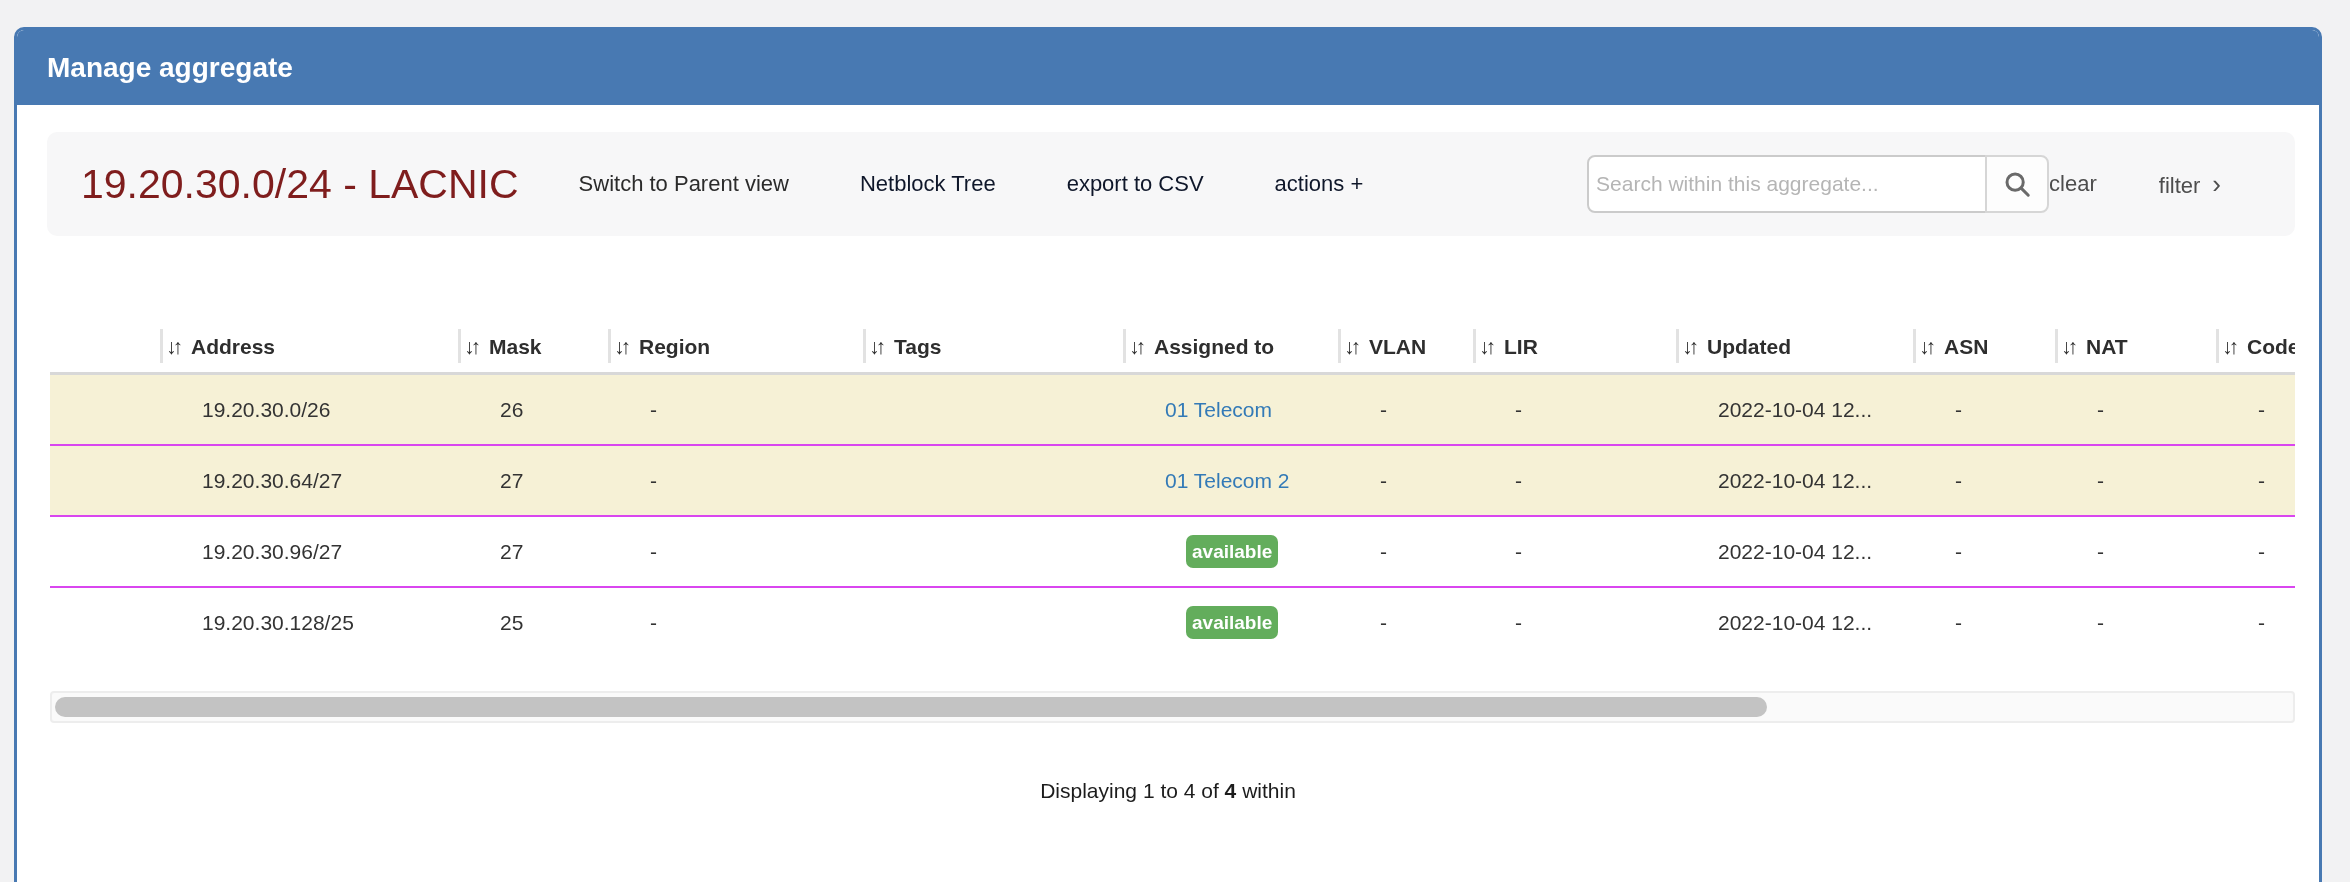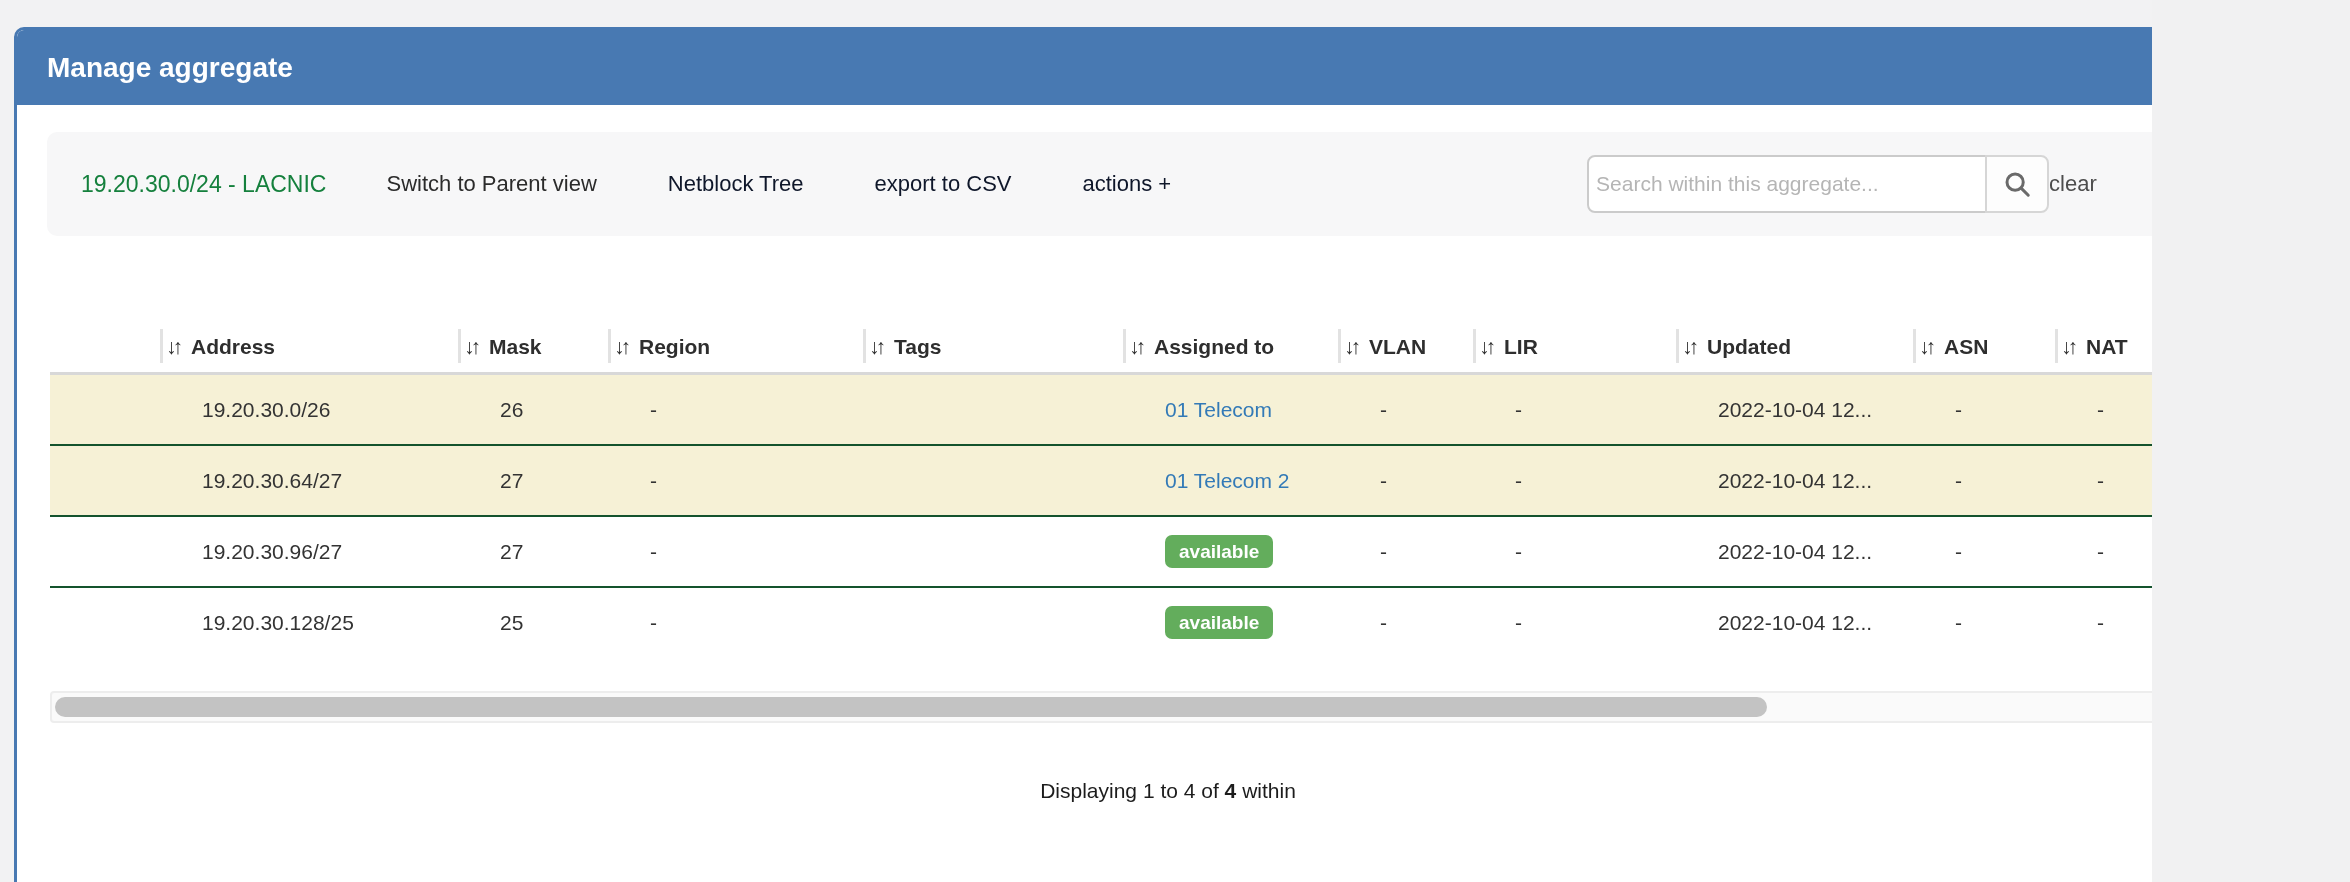--- a/index.html
+++ b/index.html
@@ -1,28 +1,28 @@
 <!DOCTYPE html>
 <html><head>
 <meta charset="utf-8">
 <style>
   html,body{margin:0;padding:0;}
   body{font-family:"Liberation Sans",sans-serif;background:#f1f1f2;}
-  .canvas{position:relative;width:2152px;height:882px;overflow:hidden;background:#f2f2f3;}
+  .canvas{position:relative;width:2350px;height:882px;overflow:hidden;background:#f2f2f3;}
 
   
   .panel{position:absolute;left:14px;top:27px;width:2308px;height:1100px;
     background:#fff;border:3px solid #4879b2;border-radius:10px 10px 0 0;overflow:hidden;box-sizing:border-box;}
   .panel-heading{height:75px;background:#4879b2;color:#fff;font-size:28px;font-weight:bold;
     line-height:75px;padding-left:30px;border-radius:6px 6px 0 0;}
 
   
   .toolbar{margin:27px 24px 0 30px;height:104px;background:#f7f7f8;border-radius:10px;
     display:flex;align-items:center;padding:0 34px;box-sizing:border-box;}
-  .agg-title{font-size:23px;color:#15803d;white-space:nowrap;}
+  .agg-title{font-size:41px;color:#7f1d1d;white-space:nowrap;}
   .tb-link{font-size:22px;white-space:nowrap;cursor:pointer;text-decoration:none;}
   .tb-dark{color:#2b2b2b;margin-left:60px;}
   .tb-gray{color:#0f172a;margin-left:71px;}
   .tb-spacer{flex:1;}
   .search-group{display:flex;align-items:stretch;height:58px;}
   .search-input{width:400px;height:58px;box-sizing:border-box;border:2px solid #cbcbcb;
     border-radius:8px 0 0 8px;padding:0 7px;font-size:21px;color:#333;background:#fff;outline:none;
     font-family:"Liberation Sans",sans-serif;}
   .search-input::placeholder{color:#b5b5b5;}
   .search-btn{width:64px;height:58px;box-sizing:border-box;margin-left:-2px;background:#fdfdfd;
@@ -32,25 +32,25 @@
   .filter-chev{font-size:26px;margin-left:12px;color:#4d4d4d;}
 
   
   .table-wrap{margin:86px 24px 0 33px;overflow:hidden;}
   table{border-collapse:collapse;table-layout:fixed;width:2396px;}
   th{height:50px;text-align:left;vertical-align:middle;font-size:21px;font-weight:bold;color:#2e2e2e;
     padding:0 0 0 6px;border-bottom:3px solid #d8d8d8;position:relative;white-space:nowrap;cursor:pointer;}
   th+th::before{content:"";position:absolute;left:0;top:7px;width:3px;height:34px;background:#e2e2e2;}
   .sort{font-weight:bold;letter-spacing:-4px;margin-right:12px;color:#2e2e2e;}
   td{height:69px;font-size:21px;color:#333;padding:0 0 0 42px;vertical-align:middle;white-space:nowrap;overflow:hidden;}
-  tbody tr+tr td{border-top:2px solid #14532d;}
+  tbody tr+tr td{border-top:2px solid #d946ef;}
   tbody tr.hl{background:#f6f1d6;}
   .cell-link{color:#337ab7;text-decoration:none;cursor:pointer;}
   .badge-available{display:inline-block;background:#63ad5c;color:#fff;font-weight:bold;font-size:19px;
-    padding:7px 14px;border-radius:7px;line-height:1;}
+    padding:7px 6px;border-radius:7px;line-height:1;margin-left:21px;}
 
   
   .hscroll{margin:34px 24px 0 33px;height:32px;background:#fafafa;border:2px solid #ededed;
     border-radius:4px;box-sizing:border-box;position:relative;cursor:pointer;}
   .hscroll-thumb{position:absolute;left:3px;top:4px;height:20px;width:76.4%;background:#c3c3c3;border-radius:10px;cursor:grab;}
 
   
   .displaying{margin-top:56px;text-align:center;font-size:21px;color:#1c1c1c;}
   .displaying b{font-weight:bold;}
 </style>

